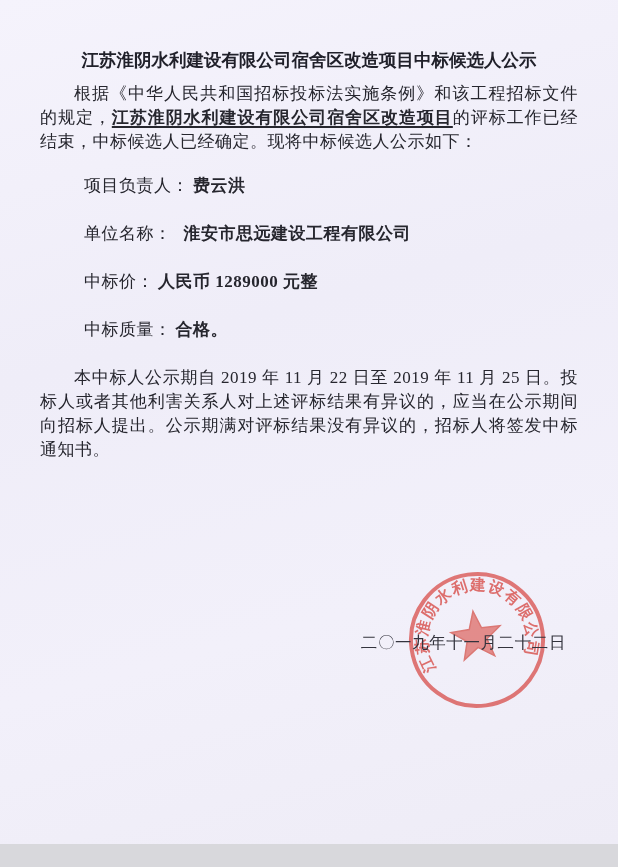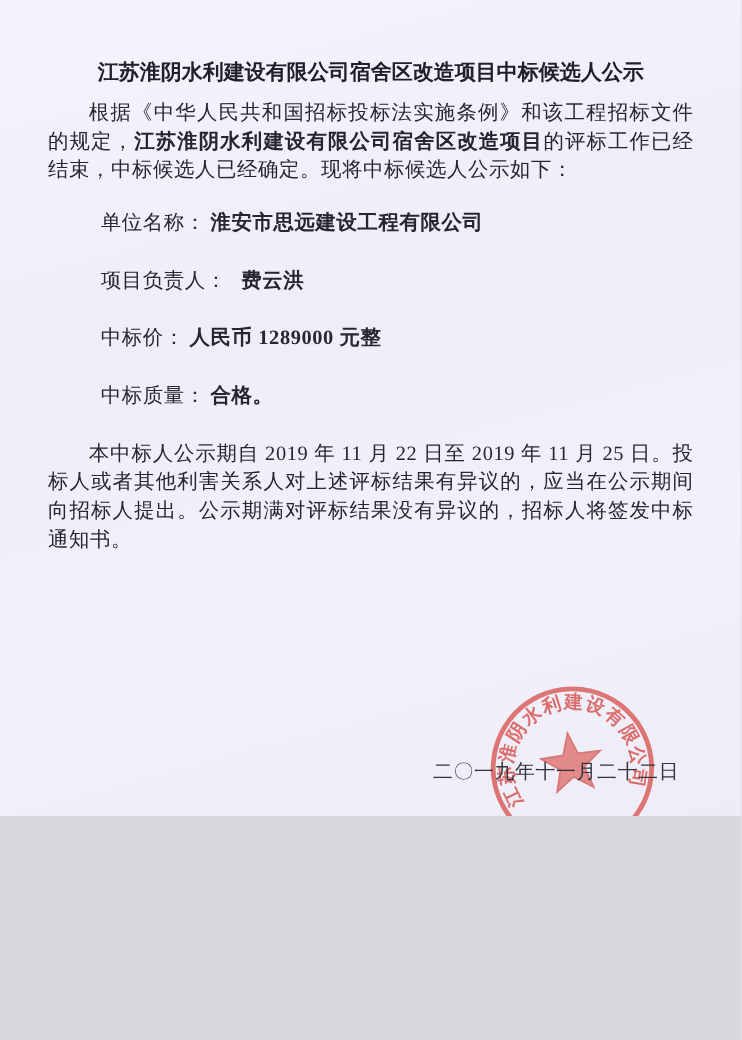--- a/index.html
+++ b/index.html
@@ -4,21 +4,21 @@
 <style>
   html, body {
     margin: 0;
     padding: 0;
     background: #d8d8dc;
     font-family: "Liberation Serif", "DejaVu Serif", serif;
   }
   .page {
     position: relative;
     width: 618px;
-    height: 680px;
+    height: 844px;
     margin: 0 auto;
     background: linear-gradient(165deg, #f5f3fc 0%, #efedf8 38%, #f2f0fa 70%, #eeecf6 100%);
     color: #26262e;
     overflow: hidden;
     box-shadow: 0 0 6px rgba(0,0,0,0.25);
   }
   .content {
     padding: 50px 40px 0 40px;
   }
   .doc-title {
@@ -32,20 +32,21 @@
   .para {
     font-size: 17px;
     line-height: 24px;
     letter-spacing: 0.5px;
     text-align: justify;
     text-indent: 2em;
     margin: 0;
   }
   .project-name {
     font-weight: 700;
+    text-decoration: underline;
     text-underline-offset: 3px;
     text-decoration-thickness: 1.5px;
   }
   .subheading {
     font-size: 17px;
     font-weight: 700;
     line-height: 24px;
     letter-spacing: 0.5px;
     margin: 0 0 0 38px;
   }
@@ -99,24 +100,24 @@
 <div class="page">
   <div class="content">
 
     <h1 class="doc-title">江苏淮阴水利建设有限公司宿舍区改造项目中标候选人公示</h1>
 
     <p class="para"><span>根据《中华人民共和国招标投标法实施条例》和该工程招标文件的规定，</span><span class="project-name">江苏淮阴水利建设有限公司宿舍区改造项目</span><span>的评标工作已经结束，中标候选人已经确定。现将中标候选人公示如下：</span></p>
 
 
     <div class="details">
       <div class="detail-row">
-        <span class="detail-label">单位名称：</span><span class="detail-value">淮安市思远建设工程有限公司</span>
+        <span class="detail-label">项目负责人：</span><span class="detail-value">费云洪</span>
       </div>
       <div class="detail-row">
-        <span class="detail-label">项目负责人：</span><span class="detail-value">费云洪</span>
+        <span class="detail-label">单位名称：</span><span class="detail-value">淮安市思远建设工程有限公司</span>
       </div>
       <div class="detail-row">
         <span class="detail-label">中标价：</span><span class="detail-value">人民币 1289000 元整</span>
       </div>
       <div class="detail-row">
         <span class="detail-label">中标质量：</span><span class="detail-value">合格。</span>
       </div>
     </div>
 
     <p class="para closing-para">本中标人公示期自 2019 年 11 月 22 日至 2019 年 11 月 25 日。投标人或者其他利害关系人对上述评标结果有异议的，应当在公示期间向招标人提出。公示期满对评标结果没有异议的，招标人将签发中标通知书。</p>

